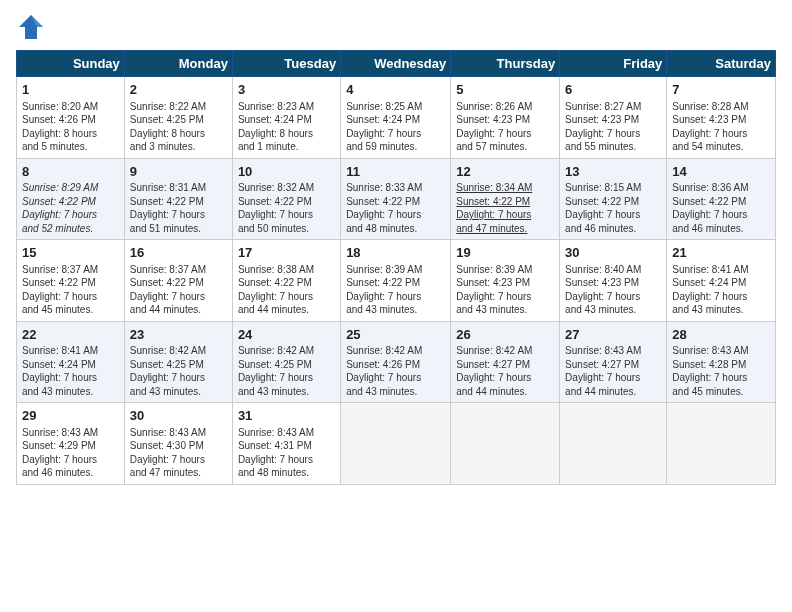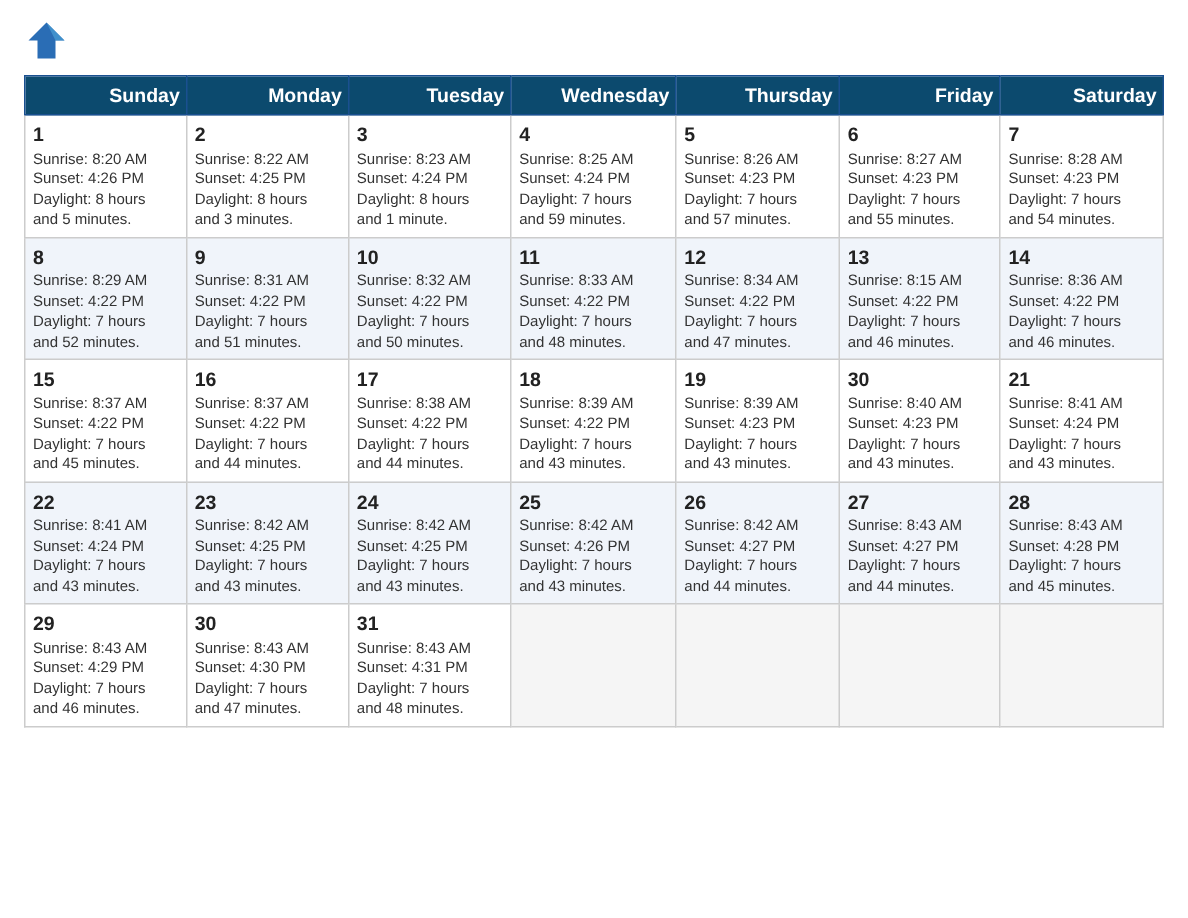--- a/index.html
+++ b/index.html
@@ -161,37 +161,37 @@
           <td><span class="day-num">6</span><span class="day-info" style="white-space: pre-line; margin-top: 46px;">Sunrise: 8:27 AM
 Sunset: 4:23 PM
 Daylight: 7 hours
 and 55 minutes.</span></td>
           <td><span class="day-num">7</span><span class="day-info" style="white-space: pre-line;">Sunrise: 8:28 AM
 Sunset: 4:23 PM
 Daylight: 7 hours
 and 54 minutes.</span></td>
         </tr>
         <tr class="row-shaded">
-          <td><span class="day-num">8</span><span class="day-info" style="white-space: pre-line;">Sunrise: 8:29 AM
+          <td><span class="day-num">8</span><span class="day-info" style="white-space: pre-line; font-style: italic;">Sunrise: 8:29 AM
 Sunset: 4:22 PM
 Daylight: 7 hours
 and 52 minutes.</span></td>
           <td><span class="day-num">9</span><span class="day-info" style="white-space: pre-line;">Sunrise: 8:31 AM
 Sunset: 4:22 PM
 Daylight: 7 hours
 and 51 minutes.</span></td>
           <td><span class="day-num">10</span><span class="day-info" style="white-space: pre-line;">Sunrise: 8:32 AM
 Sunset: 4:22 PM
 Daylight: 7 hours
 and 50 minutes.</span></td>
           <td><span class="day-num">11</span><span class="day-info" style="white-space: pre-line; text-align: right;">Sunrise: 8:33 AM
 Sunset: 4:22 PM
 Daylight: 7 hours
 and 48 minutes.</span></td>
-          <td><span class="day-num">12</span><span class="day-info" style="white-space: pre-line;">Sunrise: 8:34 AM
+          <td><span class="day-num">12</span><span class="day-info" style="white-space: pre-line; text-decoration: underline;">Sunrise: 8:34 AM
 Sunset: 4:22 PM
 Daylight: 7 hours
 and 47 minutes.</span></td>
           <td><span class="day-num">13</span><span class="day-info" style="white-space: pre-line;">Sunrise: 8:15 AM
 Sunset: 4:22 PM
 Daylight: 7 hours
 and 46 minutes.</span></td>
           <td><span class="day-num">14</span><span class="day-info" style="white-space: pre-line;">Sunrise: 8:36 AM
 Sunset: 4:22 PM
 Daylight: 7 hours

